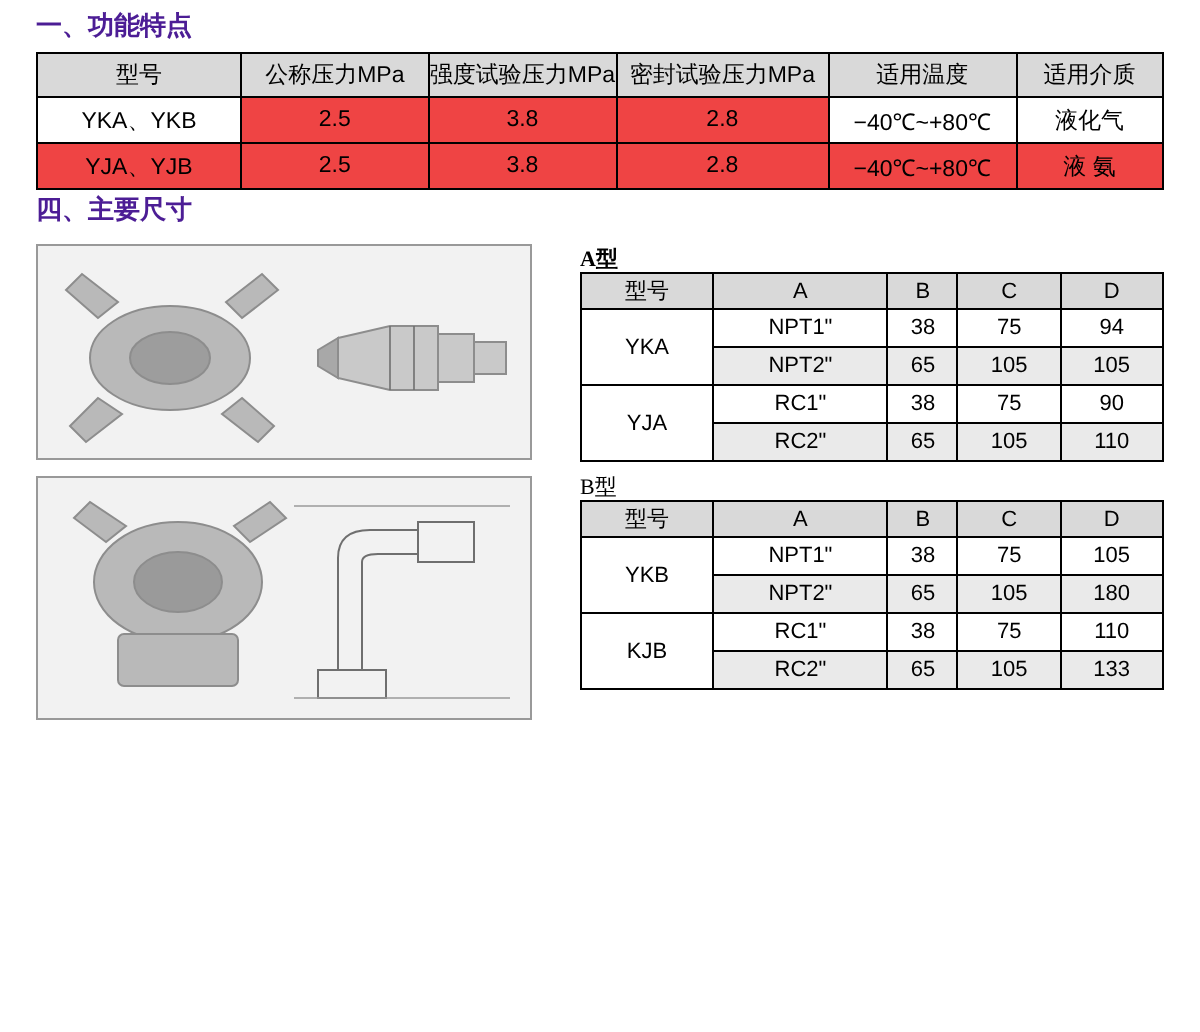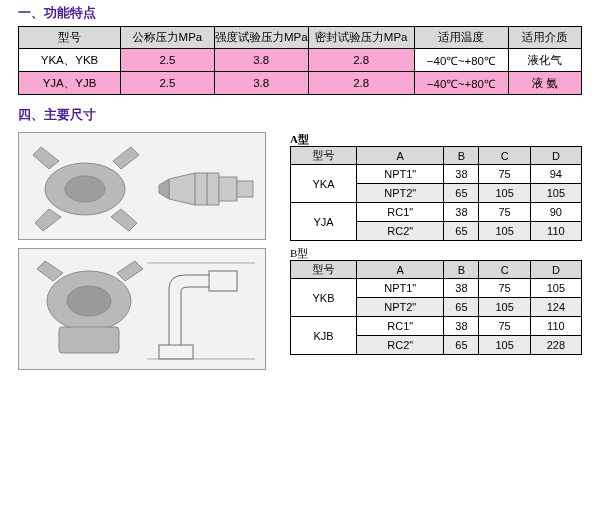--- a/index.html
+++ b/index.html
@@ -63,21 +63,21 @@
   .spec-table {
     margin: 4px 0 0 18px;
     width: 564px;
   }
   .spec-table th {
     background: #d9d9d9;
     height: 22px;
     font-size: 11.5px;
   }
   .spec-table td { height: 23px; }
-  .spec-table .shade { background: #f9a8d4; }
+  .spec-table .shade { background: #ef4444; }
 
   
   .figs {
     position: relative;
     margin-top: 6px;
     height: 250px;
   }
   .imgbox {
     position: absolute;
     border: 1px solid #999;
@@ -134,21 +134,21 @@
       <td class="shade">YJA、YJB</td>
       <td class="shade">2.5</td>
       <td class="shade">3.8</td>
       <td class="shade">2.8</td>
       <td class="shade">−40℃~+80℃</td>
       <td class="shade">液 氨</td>
     </tr>
   </tbody>
     </table>
 
-  <div class="section-head" style="margin-top:11px">四、主要尺寸</div>
+  <div class="section-head" style="margin-top:1px">四、主要尺寸</div>
 
   <div class="figs">
 
     <div class="imgbox img-a">
       <svg width="246" height="106" viewBox="0 0 246 106">
         <rect x="0" y="0" width="246" height="106" fill="#f2f2f2"></rect>
         <g fill="#b9b9b9" stroke="#8d8d8d" stroke-width="1">
           <ellipse cx="66" cy="56" rx="40" ry="26"></ellipse>
           <ellipse cx="66" cy="56" rx="20" ry="13" fill="#9d9d9d"></ellipse>
           <path d="M30 36 L14 22 L22 14 L40 28 Z"></path>
@@ -249,33 +249,33 @@
           <td rowspan="2">YKB</td>
           <td>NPT1"</td>
           <td>38</td>
           <td>75</td>
           <td>105</td>
         </tr>
         <tr>
           <td class="shade">NPT2"</td>
           <td class="shade">65</td>
           <td class="shade">105</td>
-          <td class="shade">124</td>
+          <td class="shade">180</td>
         </tr>
         <tr>
           <td rowspan="2">KJB</td>
           <td>RC1"</td>
           <td>38</td>
           <td>75</td>
           <td>110</td>
         </tr>
         <tr>
           <td class="shade">RC2"</td>
           <td class="shade">65</td>
           <td class="shade">105</td>
-          <td class="shade">228</td>
+          <td class="shade">133</td>
         </tr>
       </tbody>
         </table>
     </div>
 
   </div>
 </div>
 
 </body></html>

